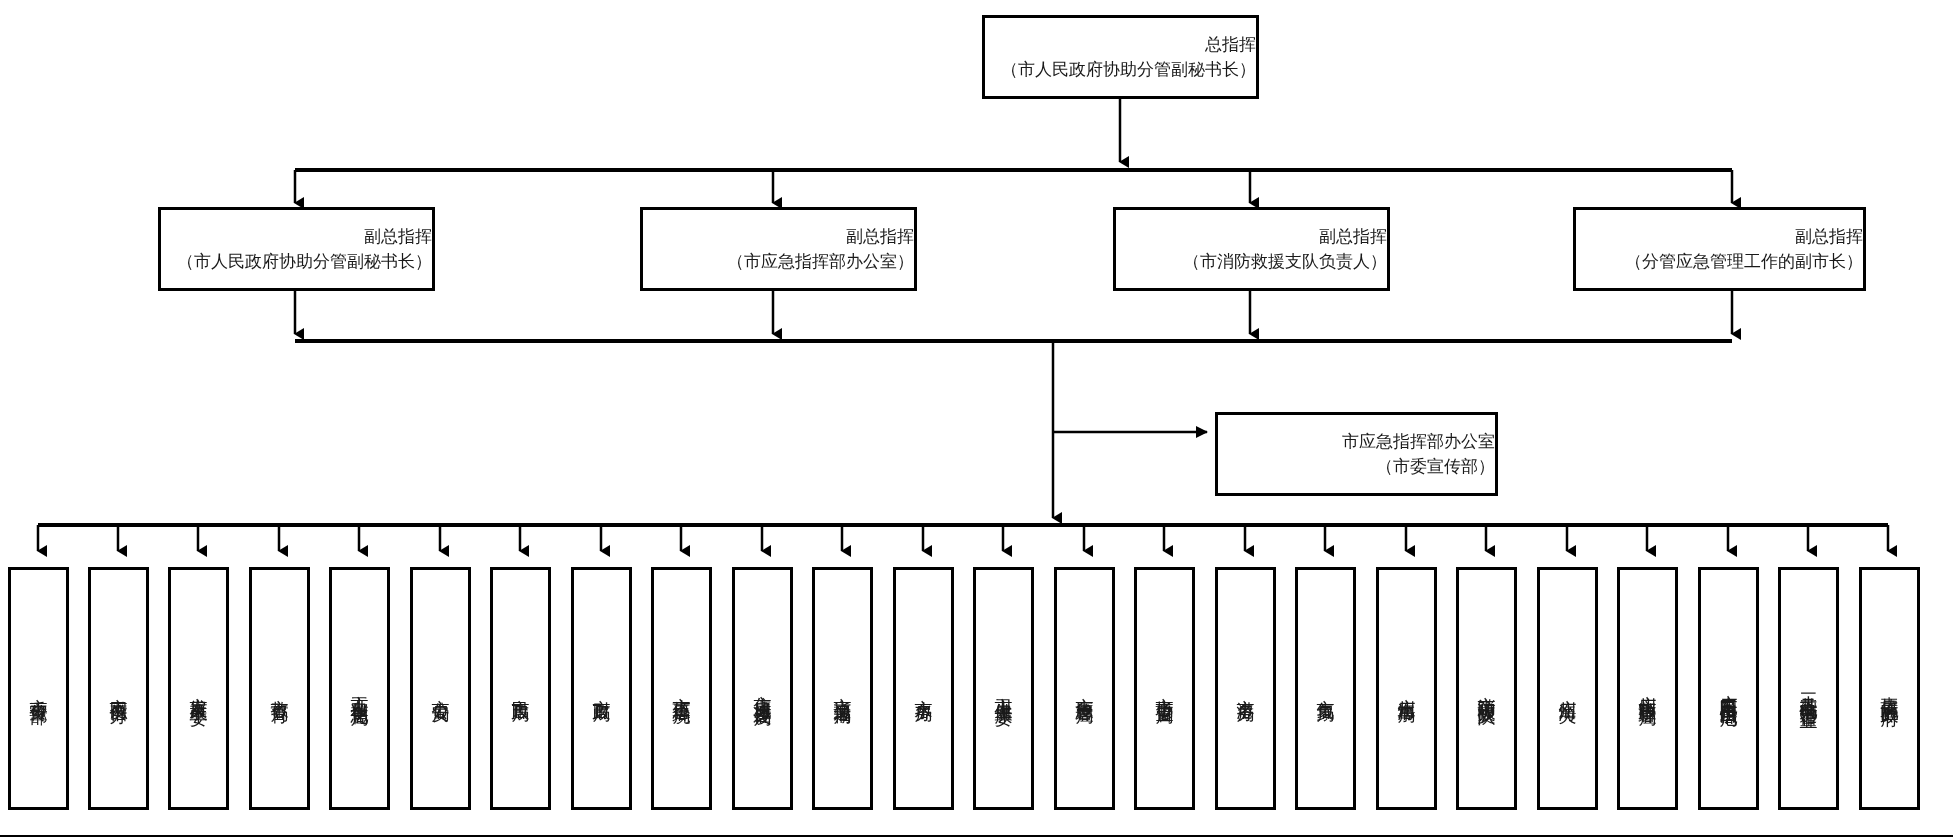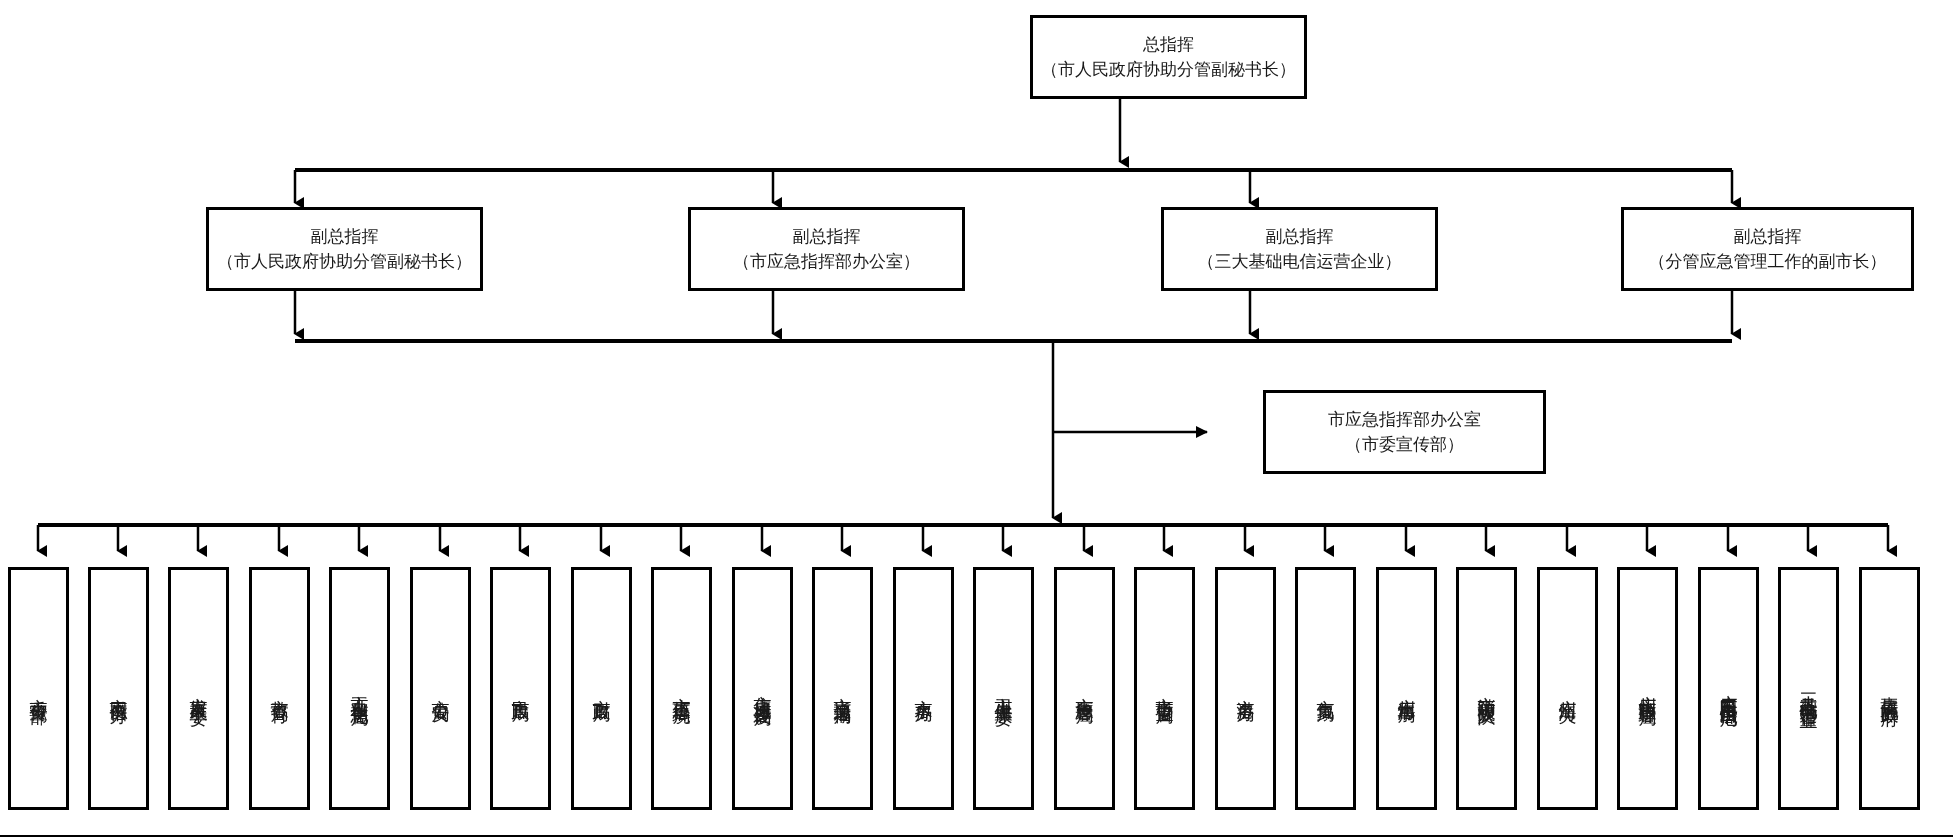--- a/index.html
+++ b/index.html
@@ -26,26 +26,25 @@
     height: 837px;
   }
   .node {
     position: absolute;
     box-sizing: border-box;
     border: 3px solid #000000;
     background: #ffffff;
     display: flex;
     align-items: center;
     justify-content: center;
-    text-align: center;
+    text-align: right;
     line-height: 1.45;
     font-size: 17px;
     color: #1a1a1a;
     z-index: 3;
-    margin-left: 48px;
   }
   .node .lines {
     display: block;
     width: 100%;
   }
   .node .l1, .node .l2 {
     display: block;
     white-space: nowrap;
   }
   .vnode {
@@ -158,32 +157,32 @@
   <div class="node" style="left:640px; top:207px; width:277px; height:84px;">
     <span class="lines">
       <span class="l1">副总指挥</span>
       <span class="l2">（市应急指挥部办公室）</span>
     </span>
   </div>
 
   <div class="node" style="left:1113px; top:207px; width:277px; height:84px;">
     <span class="lines">
       <span class="l1">副总指挥</span>
-      <span class="l2">（三大基础电信运营企业）</span>
+      <span class="l2">（市消防救援支队负责人）</span>
     </span>
   </div>
 
   <div class="node" style="left:1573px; top:207px; width:293px; height:84px;">
     <span class="lines">
       <span class="l1">副总指挥</span>
       <span class="l2">（分管应急管理工作的副市长）</span>
     </span>
   </div>
 
-  <div class="node" style="left:1215px; top:390px; width:283px; height:84px;">
+  <div class="node" style="left:1215px; top:412px; width:283px; height:84px;">
     <span class="lines">
       <span class="l1">市应急指挥部办公室</span>
       <span class="l2">（市委宣传部）</span>
     </span>
   </div>
 
   <div class="vnode" style="left:8px; top:567px; width:61px; height:243px;">
     <span class="vtext">市委宣传部</span>
   </div>
   <div class="vnode" style="left:88px; top:567px; width:61px; height:243px;">

